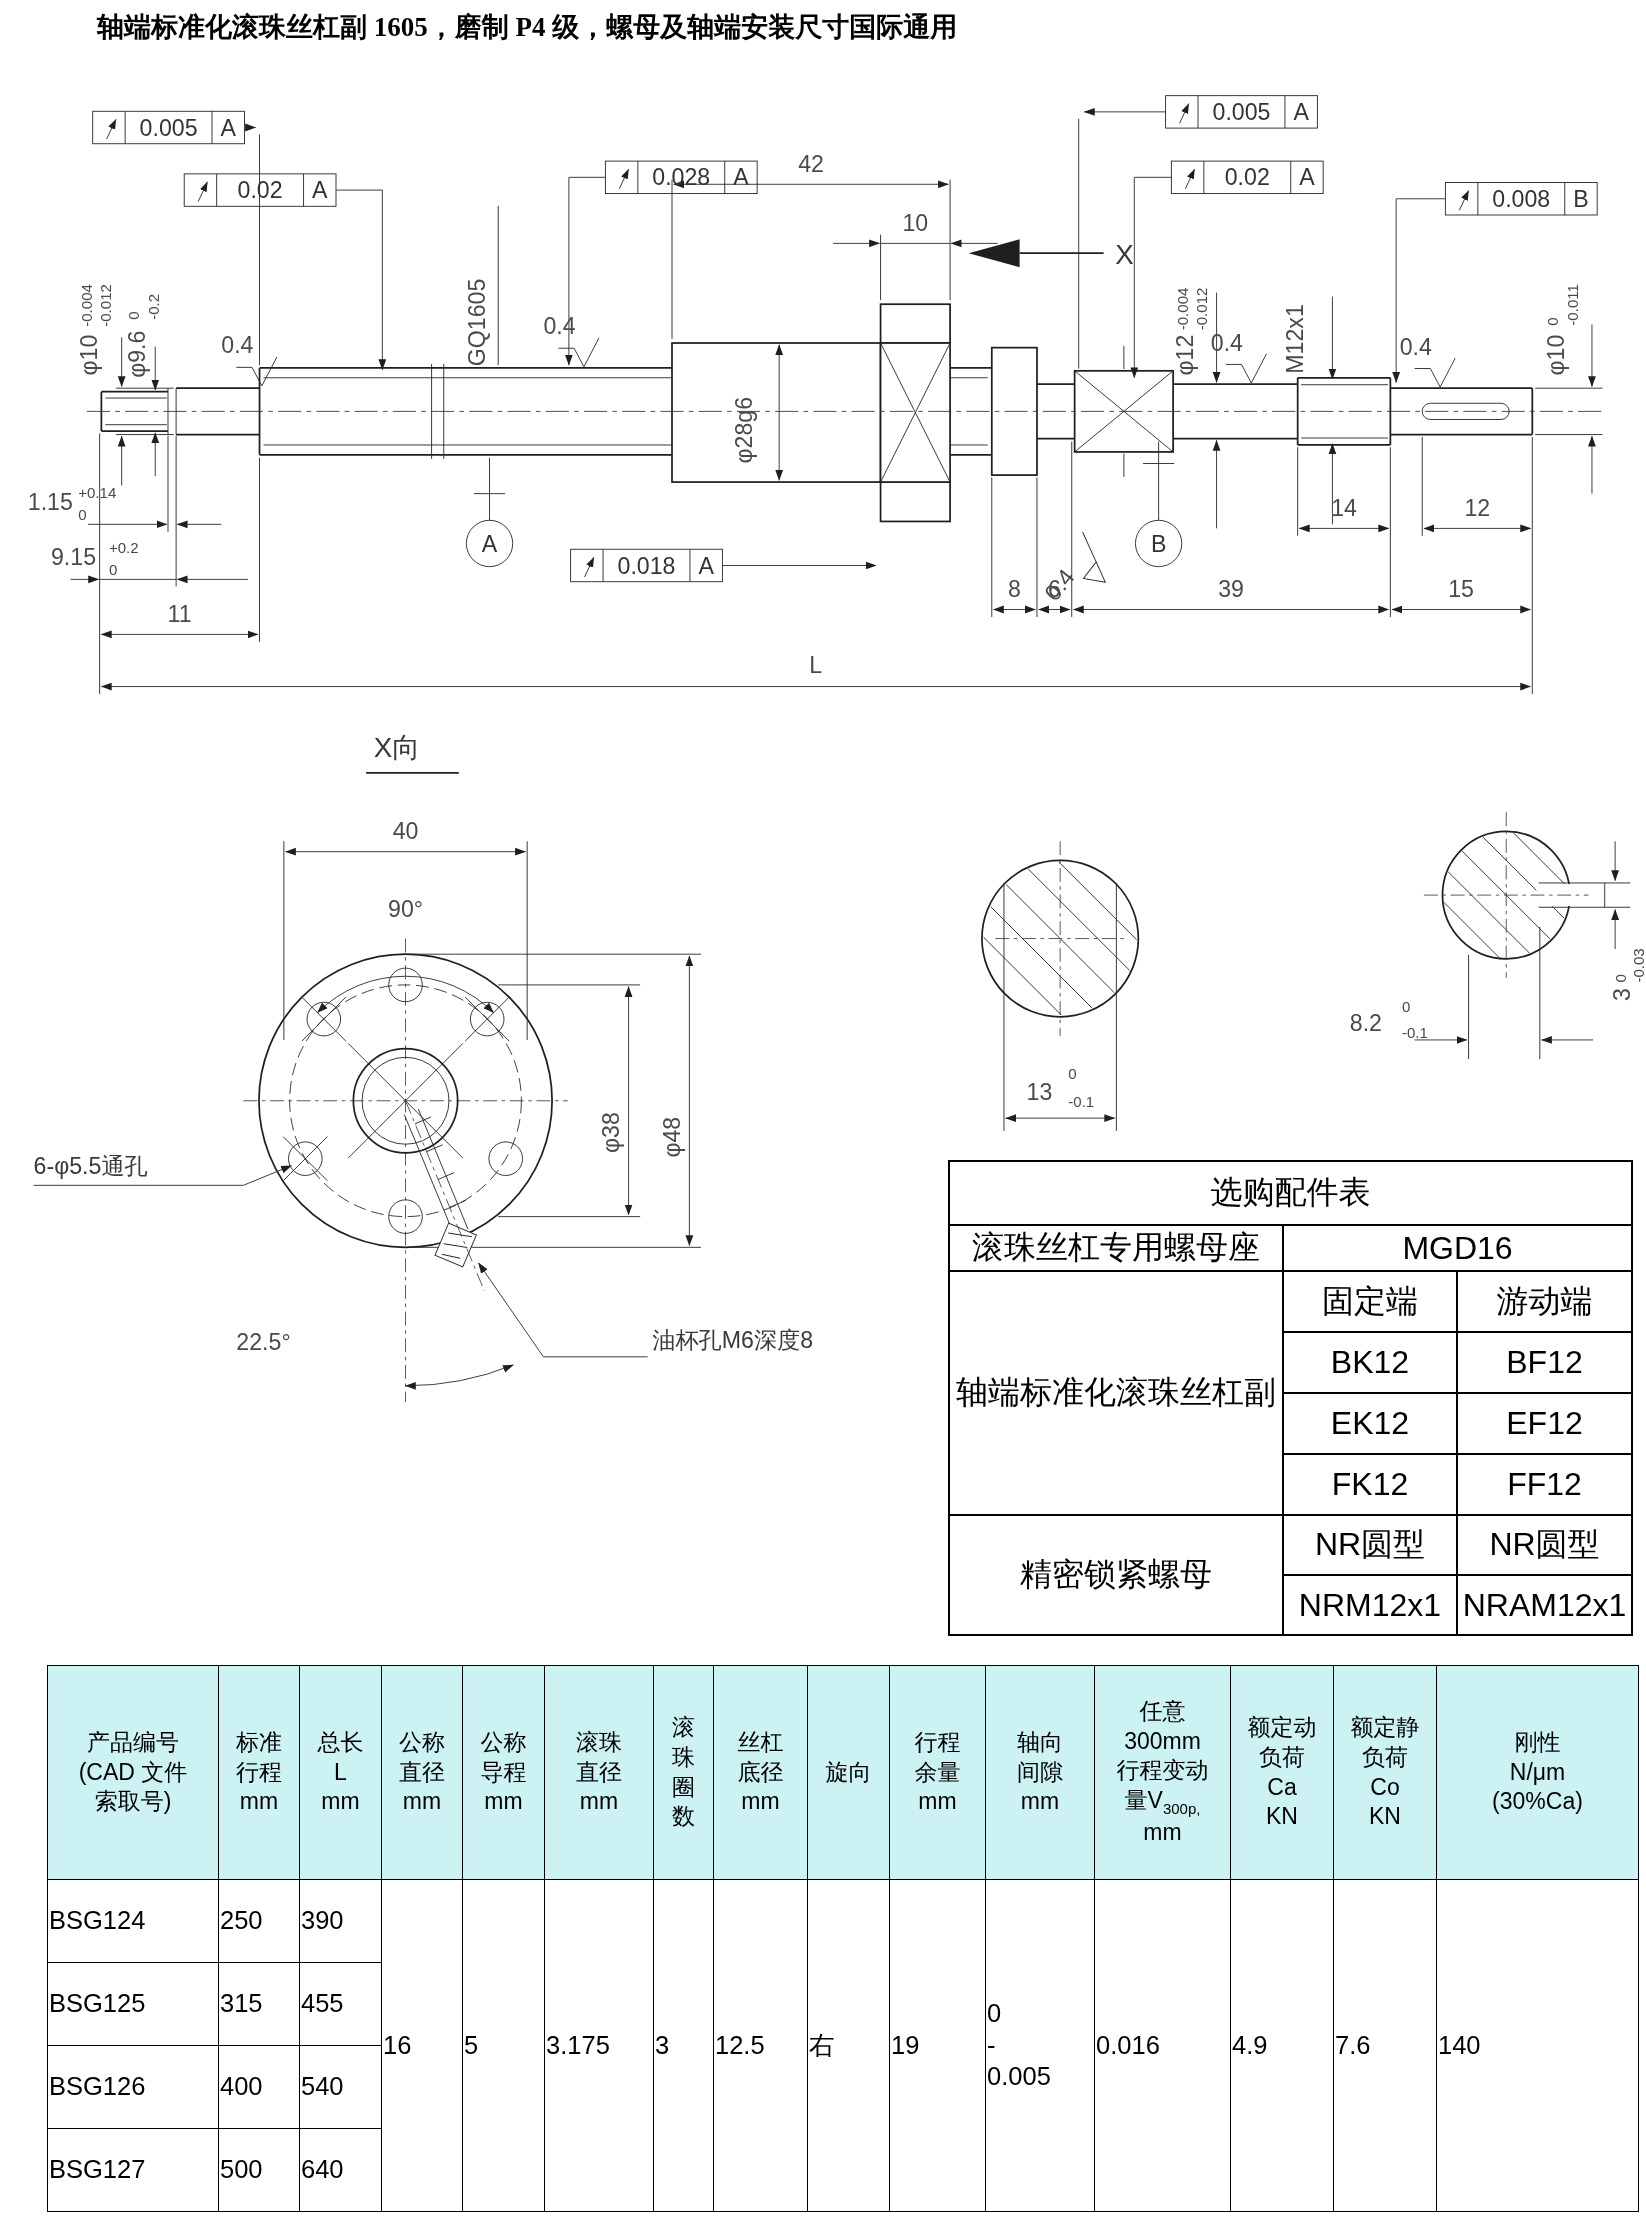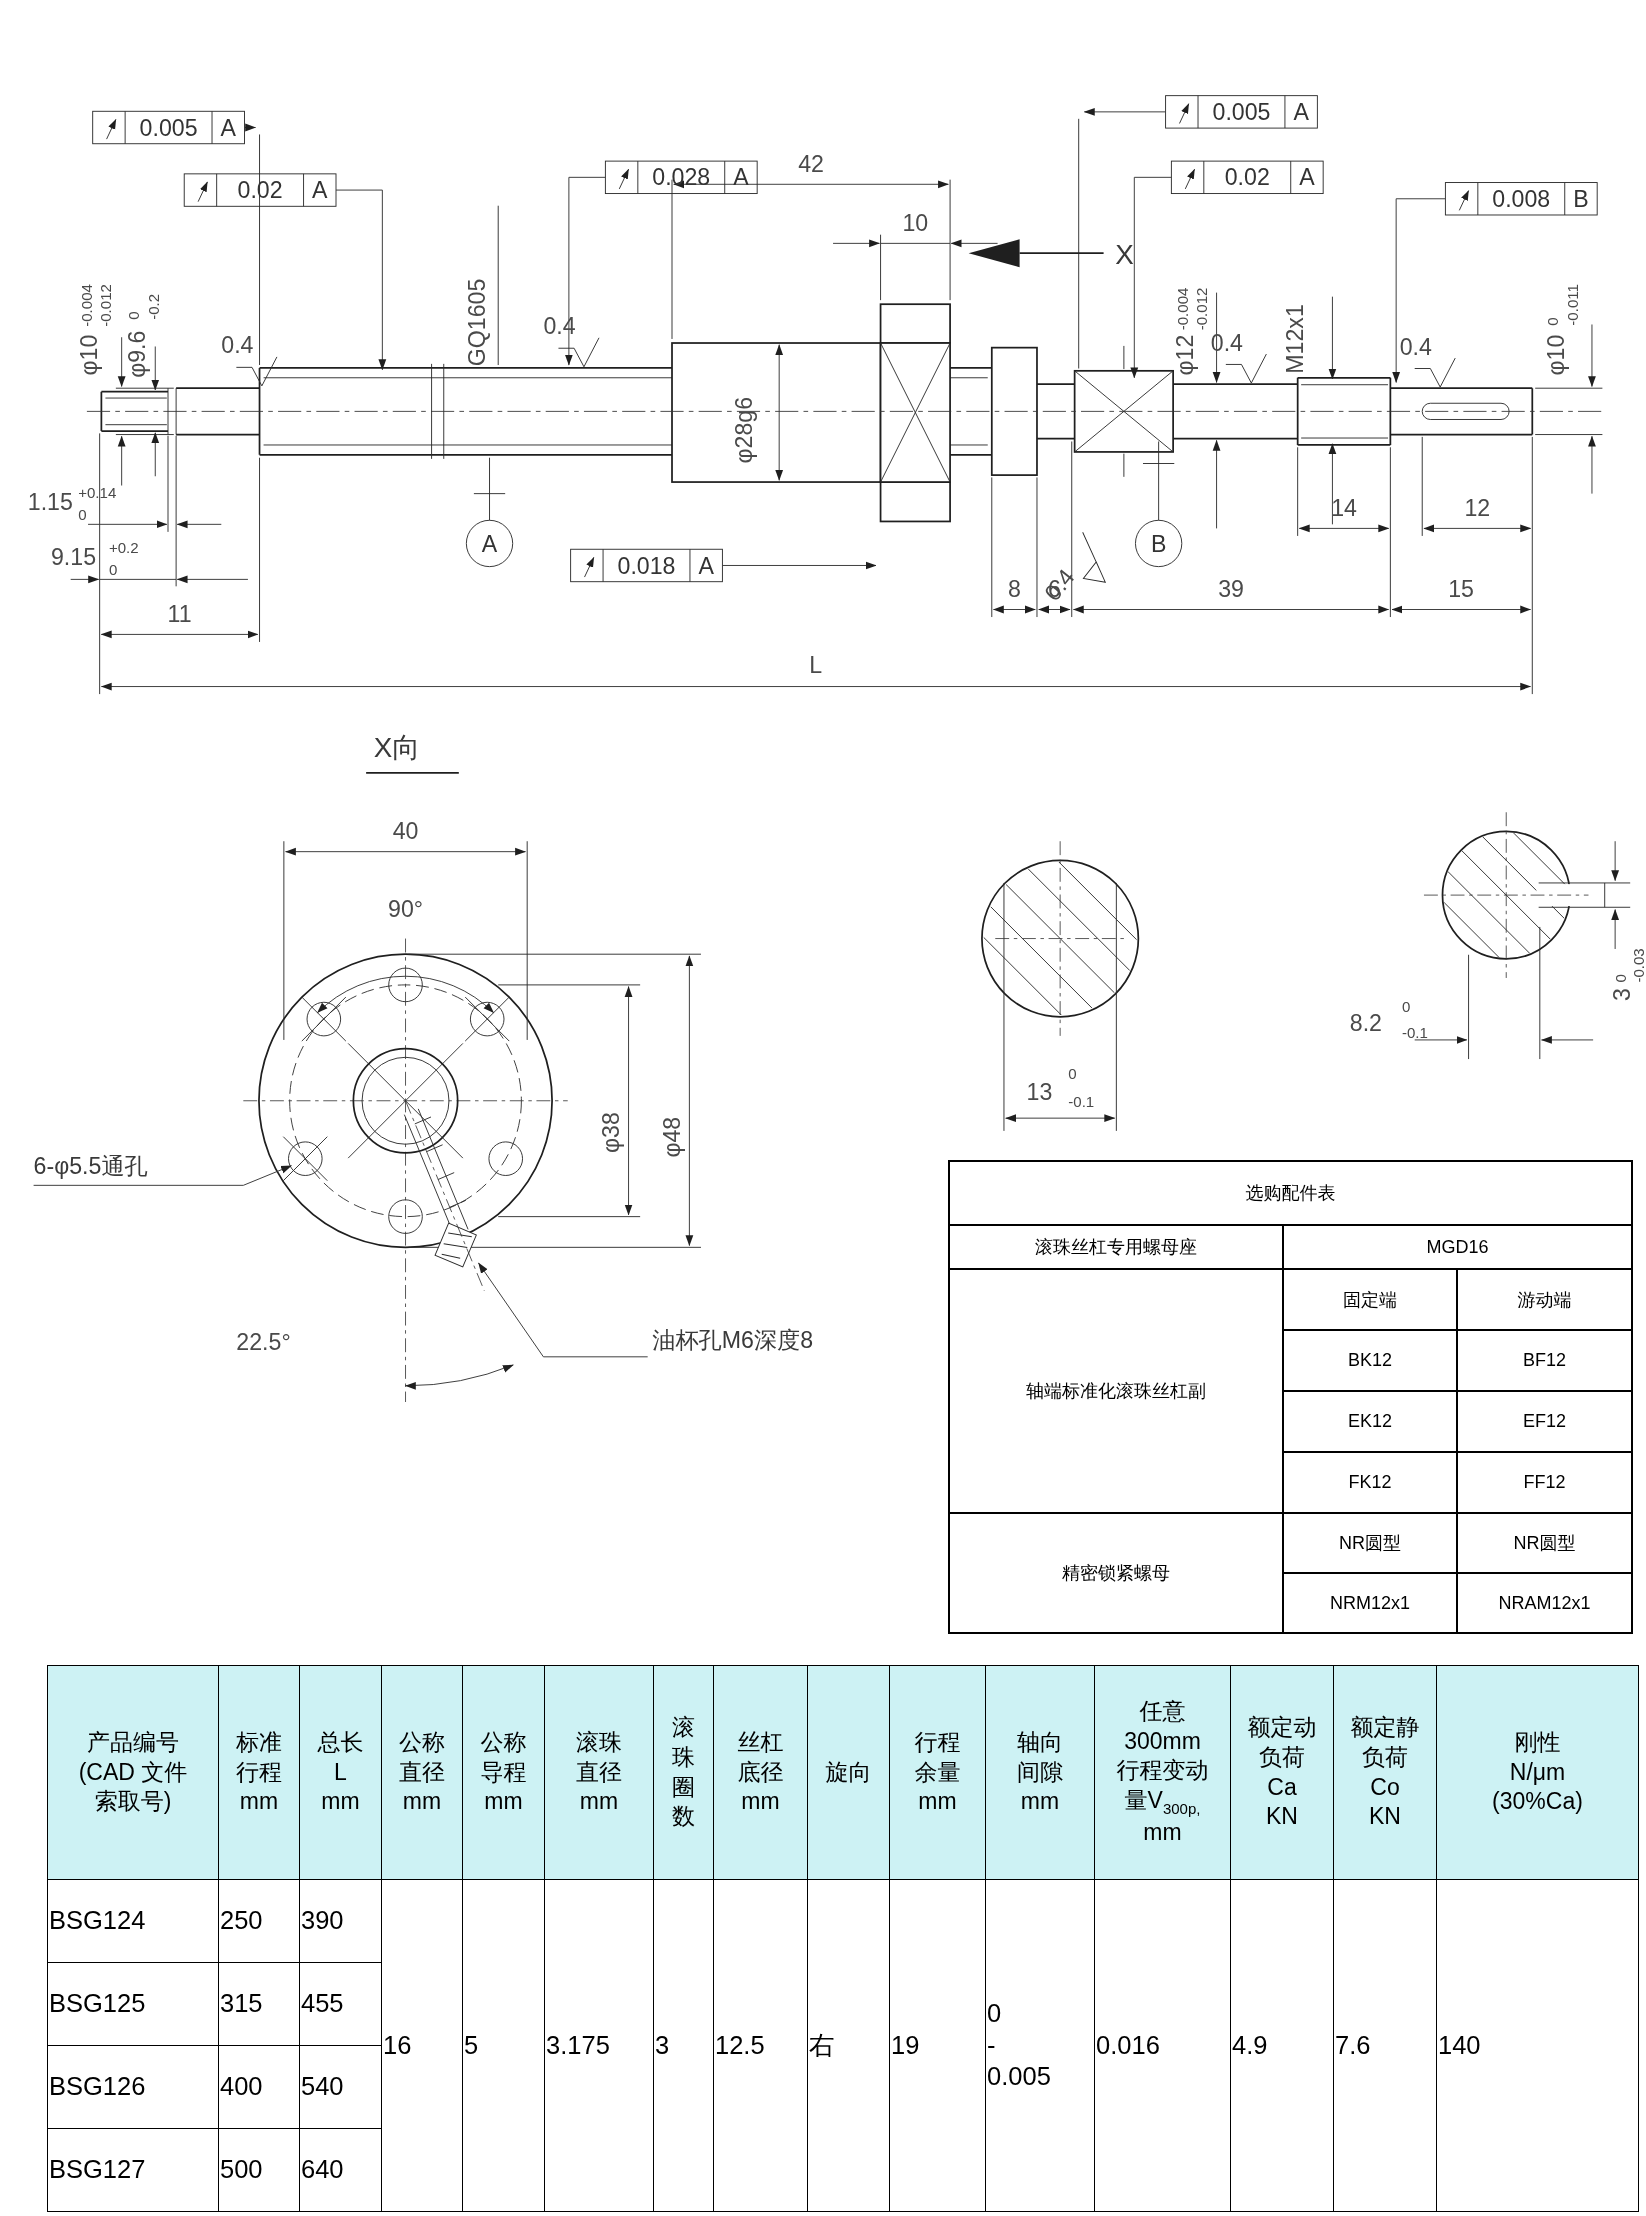--- a/index.html
+++ b/index.html
@@ -16,32 +16,33 @@
   .cs{stroke:#333;stroke-width:1.4;fill:none;stroke-dasharray:24 8 6 8;}
   .bc{stroke:#333;stroke-width:1.6;fill:none;stroke-dasharray:22 10;}
   text{font-family:"Liberation Sans",sans-serif;}
   .dim{font-size:40px;fill:#4a4a4a;}
   .dimt{font-size:26px;fill:#4a4a4a;}
   .gdt{font-size:40px;fill:#333;}
   .cjk{font-size:40px;fill:#3a3a3a;}
   .big{font-size:48px;fill:#3a3a3a;}
   
   .acc-table{position:absolute;left:948px;top:1160px;width:684px;border-collapse:collapse;table-layout:fixed;}
-  .acc-table td{border:2.3px solid #000;text-align:center;vertical-align:middle;font-size:18px;color:#000;padding:0;}
+  .acc-table td{border:2.3px solid #000;text-align:center;vertical-align:middle;font-size:32px;color:#000;padding:0;}
   
   .spec-table{position:absolute;left:47px;top:1665px;width:1590px;border-collapse:collapse;table-layout:fixed;}
   .spec-table th{background:#cdf2f4;border:1.7px solid #000;font-size:23px;font-weight:normal;color:#000;white-space:pre-line;vertical-align:middle;padding:2.3px 1.2px;line-height:1.3;}
   .spec-table td{border:1.7px solid #000;font-size:25.5px;text-align:left;color:#000;white-space:pre-line;vertical-align:middle;line-height:1.25;}
   .spec-table sub{font-size:15px;}
 </style>
 </head>
 <body>
 
 <div class="page">
 
+  <div class="title">轴端标准化滚珠丝杠副 1605，磨制 P4 级，螺母及轴端安装尺寸国际通用</div>
 
   <svg class="drawing" width="1647" height="1460" viewBox="0 0 2843 2520">
     <defs>
       <marker id="ar" viewBox="0 0 10 10" refX="9.5" refY="5" markerWidth="11" markerHeight="11" orient="auto-start-reverse">
         <path d="M0,1.4 L10,5 L0,8.6 z" fill="#1f1f1f"></path>
       </marker>
       <clipPath id="c1">
           <circle cx="1830" cy="1620" r="132"></circle>
         </clipPath>
       <clipPath id="c2">

